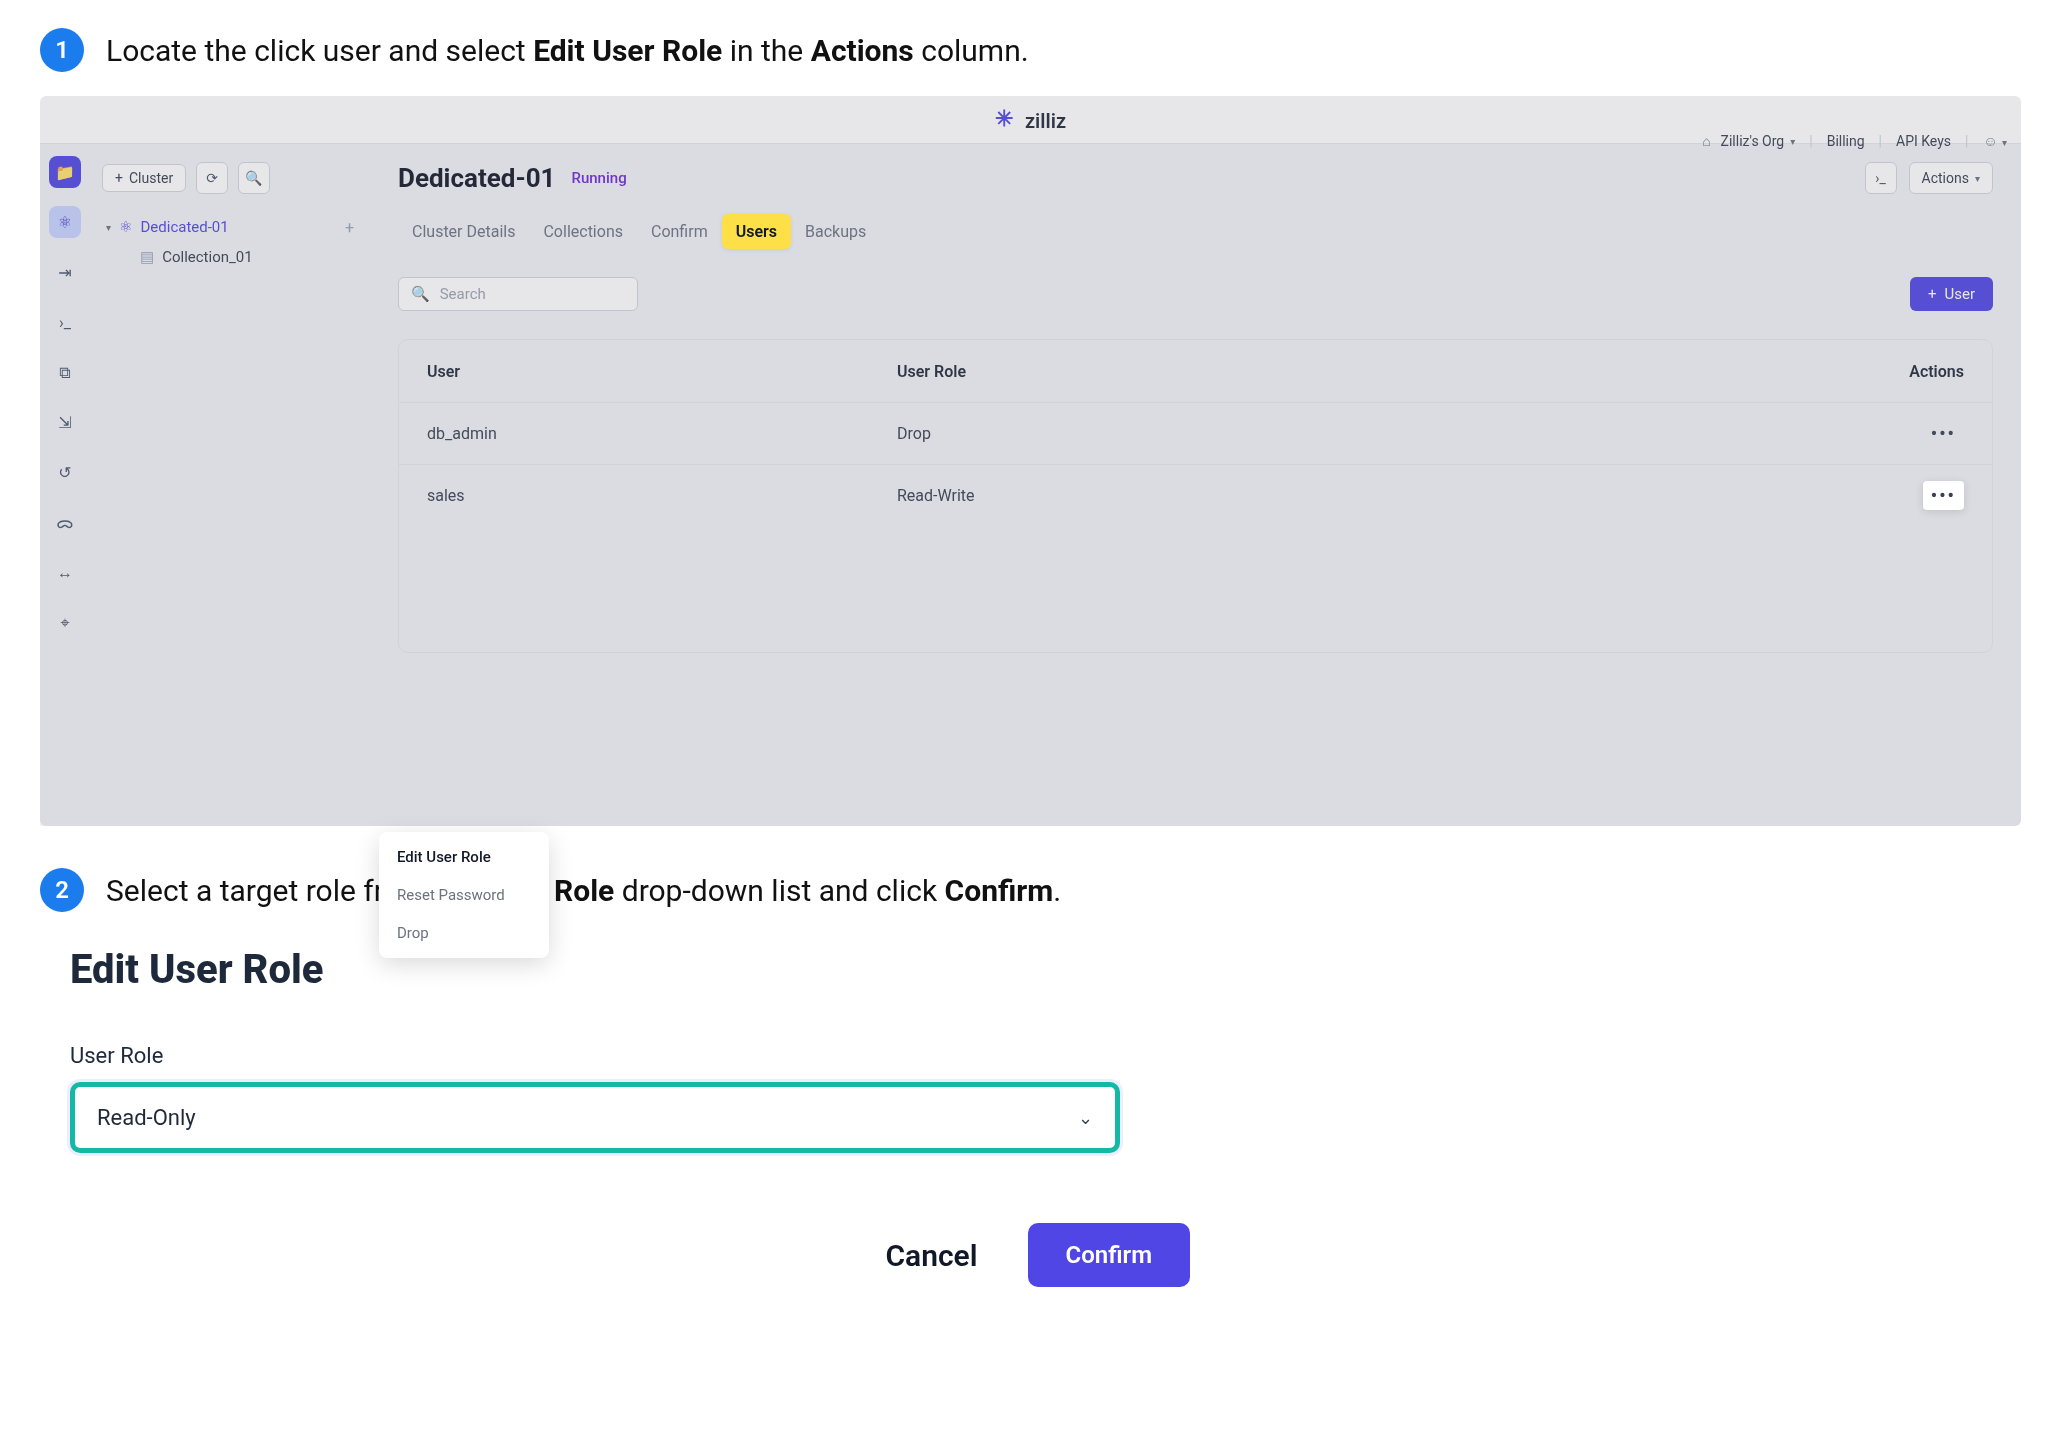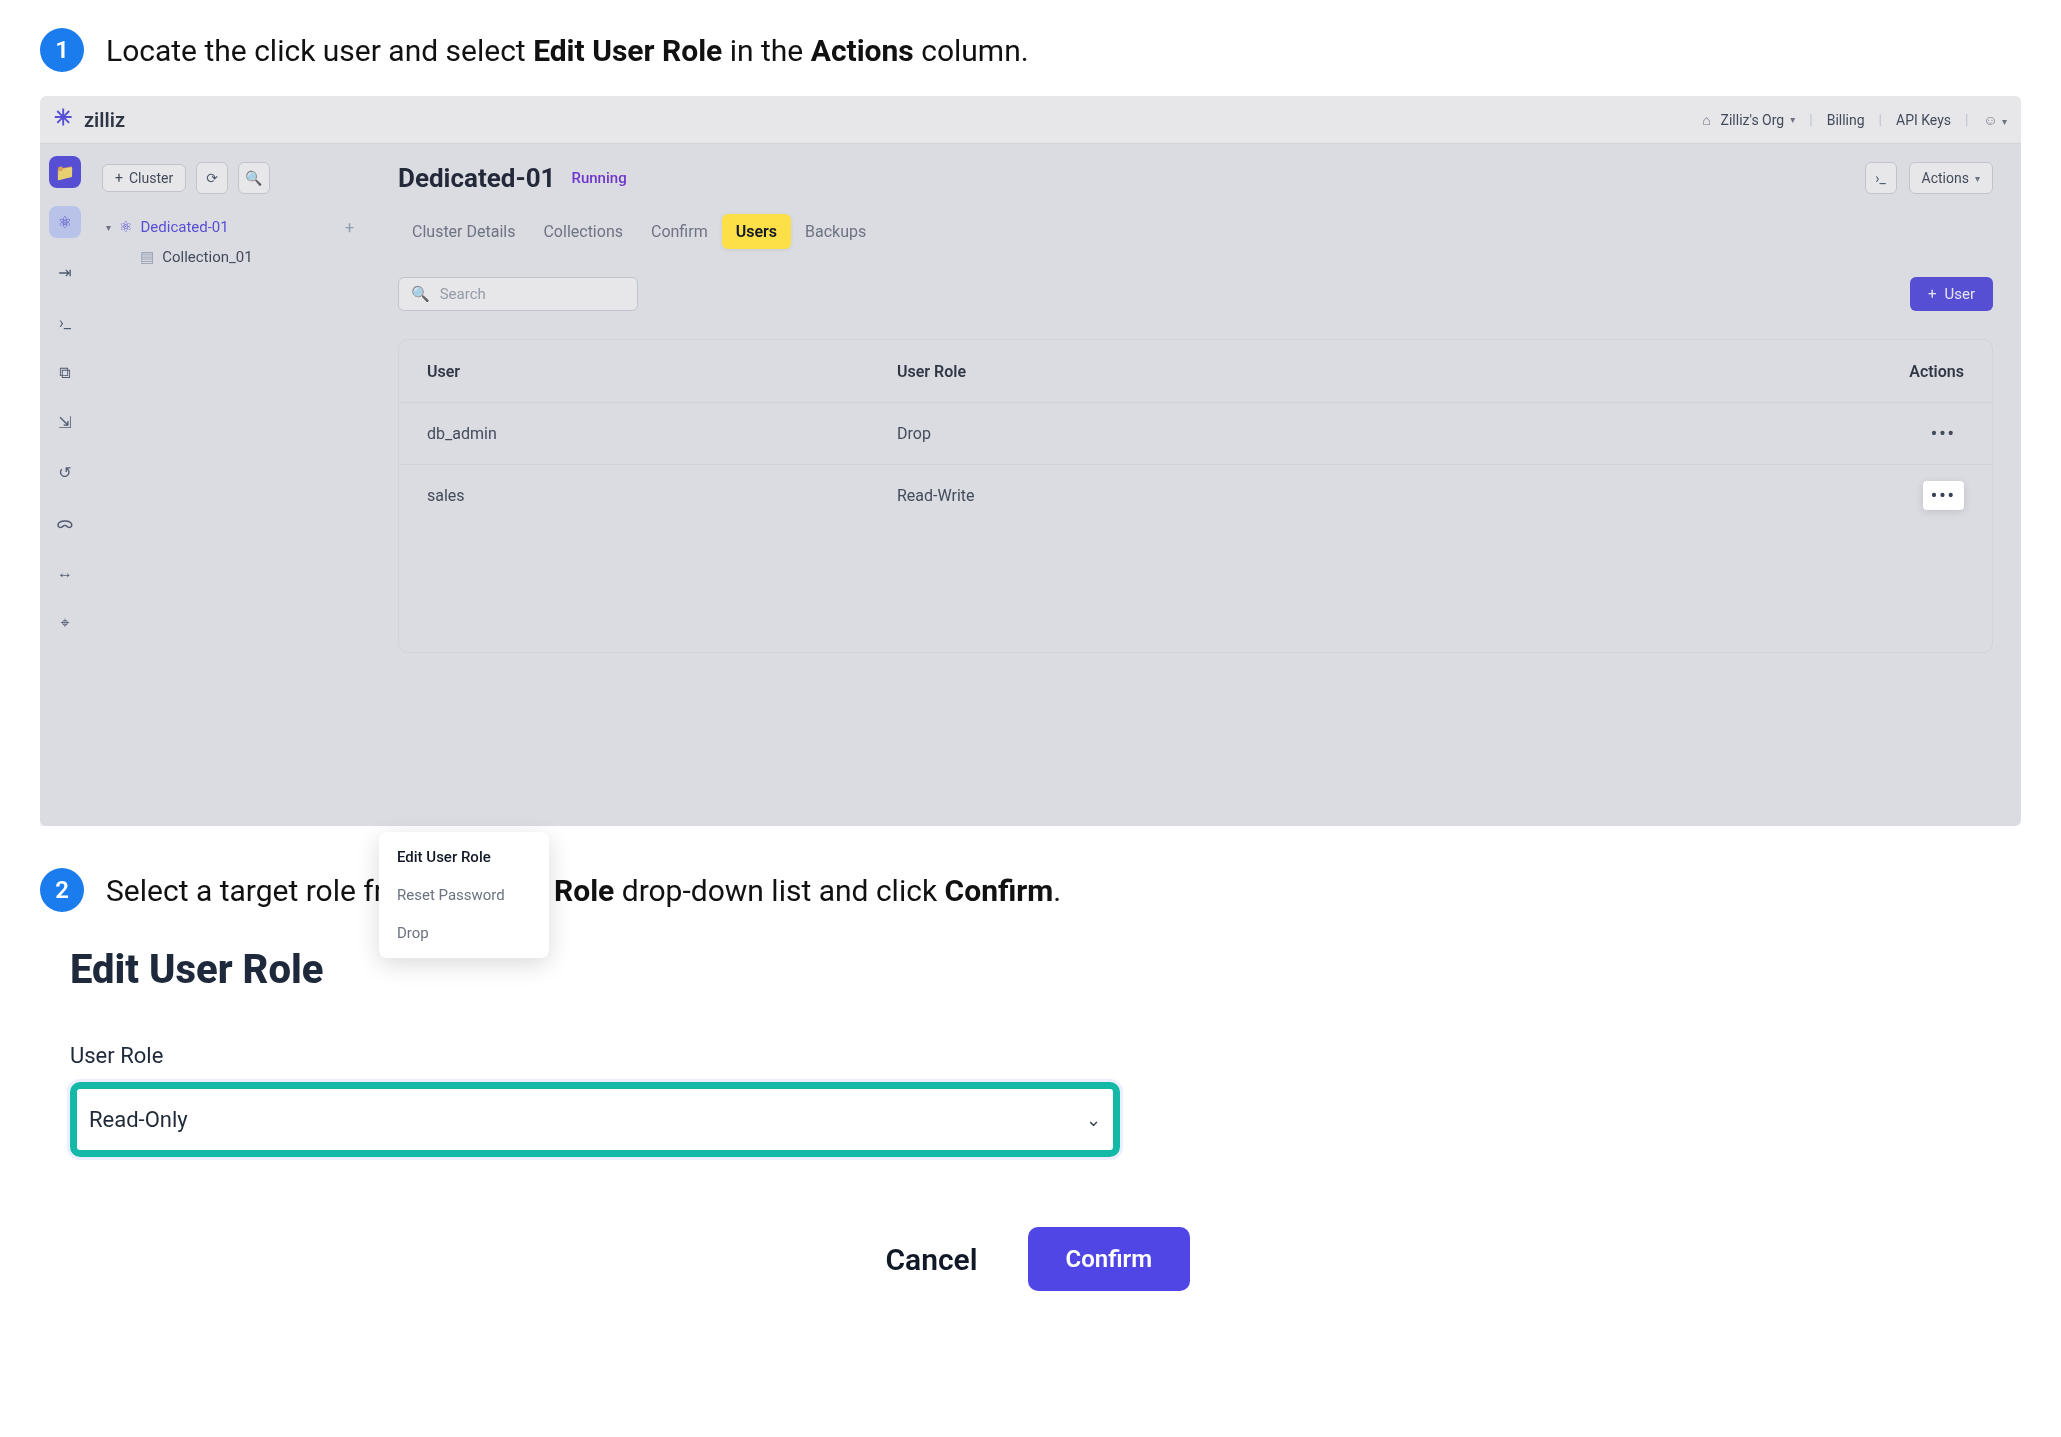--- a/index.html
+++ b/index.html
@@ -8,21 +8,21 @@
   .step-badge { width: 44px; height: 44px; border-radius: 50%; background: #1b7ced; color: #fff; display:flex; align-items:center; justify-content:center; font-size: 24px; font-weight:600; flex: 0 0 44px; }
   .step-text { font-size: 30px; color: #111; }
   .step-text b { font-weight: 700; }
 
   
   .shot { background:#f1f2f6; border-radius:6px; position:relative; height:730px; margin-bottom:42px; }
   
   .shot::after { content:""; position:absolute; inset:0; background:rgba(120,124,140,0.18); pointer-events:none; border-radius:6px; }
   .shot .undim { position:relative; z-index:5; }
 
-  .topbar { height:48px; background:#fff; border-bottom:1px solid #e5e7eb; display:flex; align-items:center; padding:13px 14px; position:relative; }
+  .topbar { height:48px; background:#fff; border-bottom:1px solid #e5e7eb; display:flex; align-items:center; padding:13px 14px; position:relative;flex-direction:column; }
   .logo { display:flex; align-items:center; gap:8px; font-weight:600; font-size:20px; color:#1f2937; }
   .logo-mark { width:22px; height:22px; position:relative; }
   .logo-mark::before { content:"✳"; color:#4f46e5; font-size:22px; line-height:22px; position:absolute; left:0; top:-2px; }
   .top-right { margin-left:auto; display:flex; align-items:center; gap:14px; font-size:14px; color:#374151; }
   .top-right .sep { color:#cbd5e1; }
   .top-right .org { display:flex; align-items:center; gap:6px; }
   .caret { font-size:10px; color:#6b7280; }
   .ico { display:inline-flex; width:16px; height:16px; align-items:center; justify-content:center; color:#6b7280; font-size:14px; }
 
   .body-area { display:flex; height:calc(100% - 48px); }
@@ -65,21 +65,21 @@
   .menu { position:absolute; right:20px; top:306px; width:170px; background:#fff; border-radius:8px; box-shadow:0 6px 24px rgba(0,0,0,.15); padding:6px 0; z-index:10; }
   .menu-item { padding:10px 18px; font-size:15px; color:#374151; }
   .menu-item.hl { background:#fff; font-weight:500; color:#111827; }
   .menu-item:not(.hl){ color:#6b7280; }
   .dots.open { background:#fff; box-shadow:0 2px 8px rgba(0,0,0,.12); }
 
   
   .dialog-area { padding:10px 30px 0; max-width:1120px; }
   .dialog-title { font-size:40px; font-weight:800; color:#1e293b; margin-bottom:50px; }
   .field-label { font-size:22px; color:#1e293b; margin-bottom:14px; }
-  .select { border:7px solid #14b8a6; border-radius:10px; padding:18px 12px; font-size:22px; color:#1f2937; display:flex; align-items:center; justify-content:space-between; width:1050px; box-shadow:0 0 0 3px rgba(129,140,248,.15);text-align:right; }
+  .select { border:5px solid #14b8a6; border-radius:10px; padding:18px 22px; font-size:22px; color:#1f2937; display:flex; align-items:center; justify-content:space-between; width:1050px; box-shadow:0 0 0 3px rgba(129,140,248,.15);text-align:right; }
   .select .chev { font-size:18px; color:#374151; }
   .dlg-actions { display:flex; gap:40px; justify-content:flex-end; width:1120px; margin-top:70px; align-items:center; }
   .btn-cancel { font-size:30px; font-weight:600; color:#111827; background:none; border:none; padding:14px 10px; }
   .btn-confirm { font-size:24px; font-weight:600; color:#fff; background:#4f46e5; border:none; border-radius:10px; padding:18px 38px; }
 </style>
 </head>
 <body>
 
 <div class="step-row">
   <div class="step-badge">1</div>

